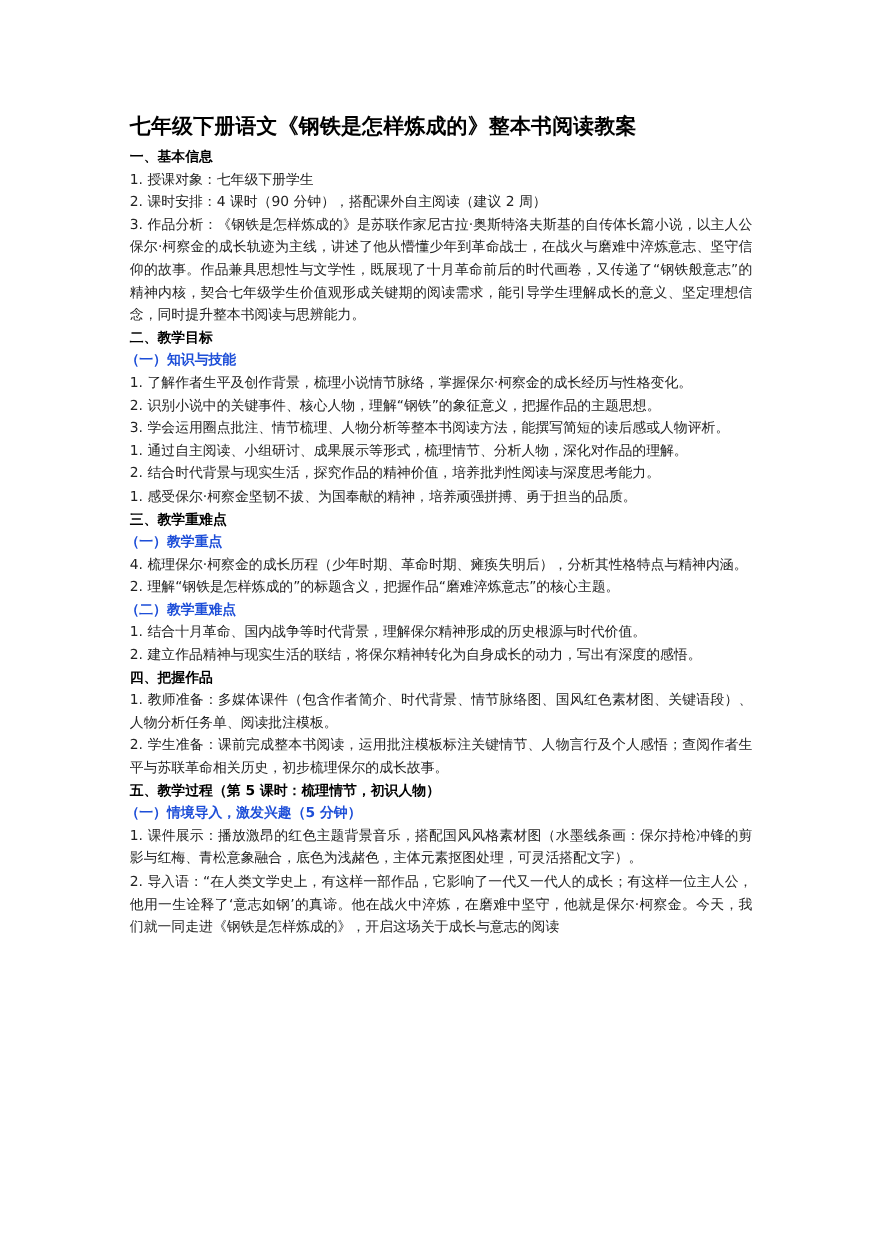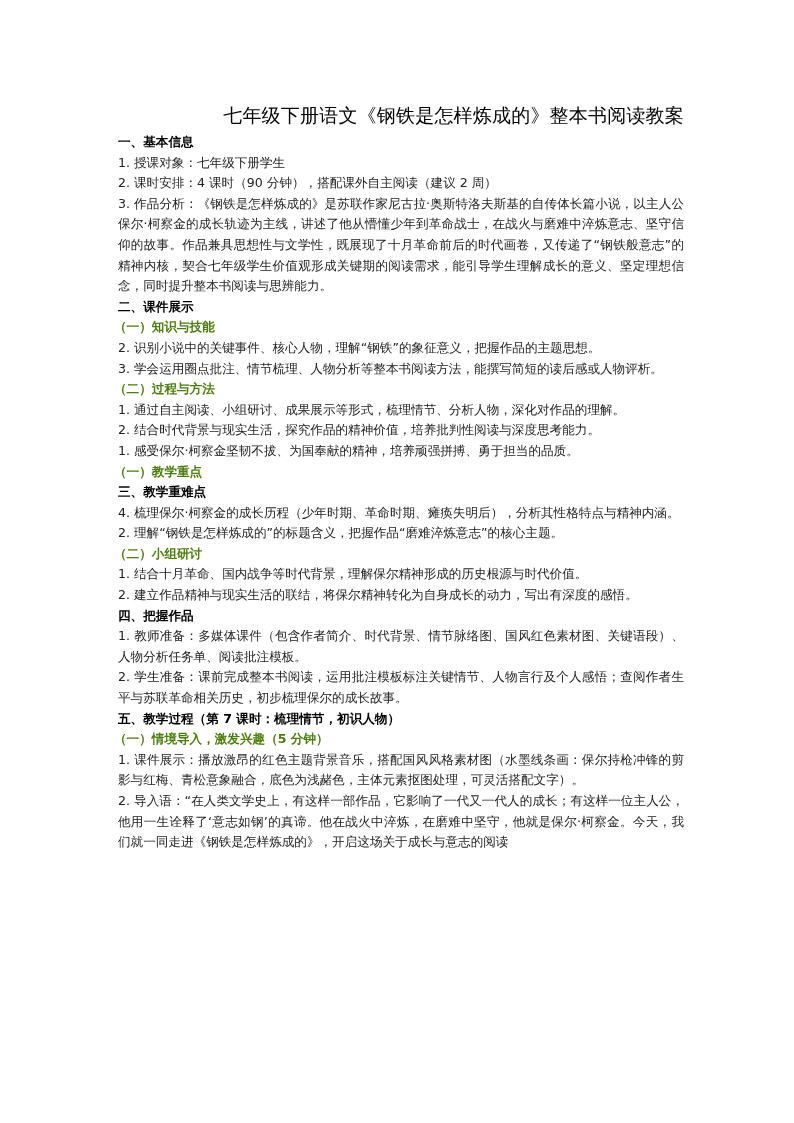--- a/index.html
+++ b/index.html
@@ -1,51 +1,51 @@
 <!DOCTYPE html>
 <html><head>
 <meta charset="utf-8">
 <style>
   html, body { margin: 0; padding: 0; background: #ffffff; }
   body { width: 794px; height: 1123px; position: relative; overflow: hidden;
          font-family: "DejaVu Sans", "Liberation Sans", sans-serif; color: #111; }
   .page { position: absolute; left: 118px; top: 100px; width: 566px; }
-  .title { text-align: right; font-size: 19px; line-height: 30px; margin: 0 0 2px 0;
-           font-weight: normal; letter-spacing: 0.2px; color: #000; }
+  .title { text-align: left; font-size: 19px; line-height: 30px; margin: 0 0 2px 0;
+           font-weight: bold; letter-spacing: 0.2px; color: #000; }
   .line { font-size: 12.6px; line-height: 20.6px; margin: 0; white-space: normal;
           text-align: justify; color: #222; }
   .h1 { font-weight: bold; color: #000; }
-  .h2 { font-weight: bold; color: #4d7c0f; text-indent: -4px; }
+  .h2 { font-weight: bold; color: #1d4ed8; text-indent: -4px; }
 </style>
 </head>
 <body>
 
 <div class="page">
   <h1 class="title">七年级下册语文《钢铁是怎样炼成的》整本书阅读教案</h1>
   <div id="blocks">
       <p class="line h1">一、基本信息</p>
       <p class="line p">1. 授课对象：七年级下册学生</p>
       <p class="line p">2. 课时安排：4 课时（90 分钟），搭配课外自主阅读（建议 2 周）</p>
       <p class="line p">3. 作品分析：《钢铁是怎样炼成的》是苏联作家尼古拉·奥斯特洛夫斯基的自传体长篇小说，以主人公保尔·柯察金的成长轨迹为主线，讲述了他从懵懂少年到革命战士，在战火与磨难中淬炼意志、坚守信仰的故事。作品兼具思想性与文学性，既展现了十月革命前后的时代画卷，又传递了“钢铁般意志”的精神内核，契合七年级学生价值观形成关键期的阅读需求，能引导学生理解成长的意义、坚定理想信念，同时提升整本书阅读与思辨能力。</p>
-      <p class="line h1">二、课件展示</p>
+      <p class="line h1">二、教学目标</p>
       <p class="line h2">（一）知识与技能</p>
+      <p class="line p">1. 了解作者生平及创作背景，梳理小说情节脉络，掌握保尔·柯察金的成长经历与性格变化。</p>
       <p class="line p">2. 识别小说中的关键事件、核心人物，理解“钢铁”的象征意义，把握作品的主题思想。</p>
       <p class="line p">3. 学会运用圈点批注、情节梳理、人物分析等整本书阅读方法，能撰写简短的读后感或人物评析。</p>
-      <p class="line h2">（二）过程与方法</p>
       <p class="line p">1. 通过自主阅读、小组研讨、成果展示等形式，梳理情节、分析人物，深化对作品的理解。</p>
       <p class="line p">2. 结合时代背景与现实生活，探究作品的精神价值，培养批判性阅读与深度思考能力。</p>
       <p class="line p">1. 感受保尔·柯察金坚韧不拔、为国奉献的精神，培养顽强拼搏、勇于担当的品质。</p>
+      <p class="line h1">三、教学重难点</p>
       <p class="line h2">（一）教学重点</p>
-      <p class="line h1">三、教学重难点</p>
       <p class="line p">4. 梳理保尔·柯察金的成长历程（少年时期、革命时期、瘫痪失明后），分析其性格特点与精神内涵。</p>
       <p class="line p">2. 理解“钢铁是怎样炼成的”的标题含义，把握作品“磨难淬炼意志”的核心主题。</p>
-      <p class="line h2">（二）小组研讨</p>
+      <p class="line h2">（二）教学重难点</p>
       <p class="line p">1. 结合十月革命、国内战争等时代背景，理解保尔精神形成的历史根源与时代价值。</p>
       <p class="line p">2. 建立作品精神与现实生活的联结，将保尔精神转化为自身成长的动力，写出有深度的感悟。</p>
       <p class="line h1">四、把握作品</p>
       <p class="line p">1. 教师准备：多媒体课件（包含作者简介、时代背景、情节脉络图、国风红色素材图、关键语段）、人物分析任务单、阅读批注模板。</p>
       <p class="line p">2. 学生准备：课前完成整本书阅读，运用批注模板标注关键情节、人物言行及个人感悟；查阅作者生平与苏联革命相关历史，初步梳理保尔的成长故事。</p>
-      <p class="line h1">五、教学过程（第 7 课时：梳理情节，初识人物）</p>
+      <p class="line h1">五、教学过程（第 5 课时：梳理情节，初识人物）</p>
       <p class="line h2">（一）情境导入，激发兴趣（5 分钟）</p>
       <p class="line p">1. 课件展示：播放激昂的红色主题背景音乐，搭配国风风格素材图（水墨线条画：保尔持枪冲锋的剪影与红梅、青松意象融合，底色为浅赭色，主体元素抠图处理，可灵活搭配文字）。</p>
       <p class="line p">2. 导入语：“在人类文学史上，有这样一部作品，它影响了一代又一代人的成长；有这样一位主人公，他用一生诠释了‘意志如钢’的真谛。他在战火中淬炼，在磨难中坚守，他就是保尔·柯察金。今天，我们就一同走进《钢铁是怎样炼成的》，开启这场关于成长与意志的阅读</p>
     </div>
 </div>
 
 </body></html>

